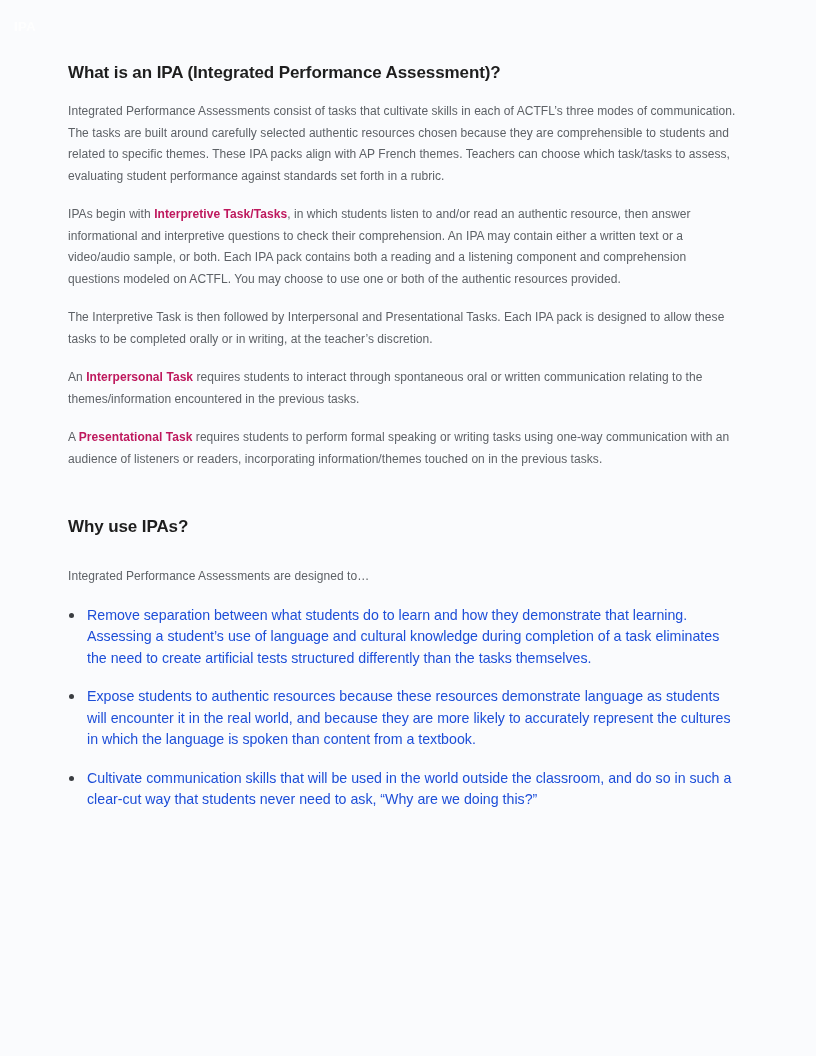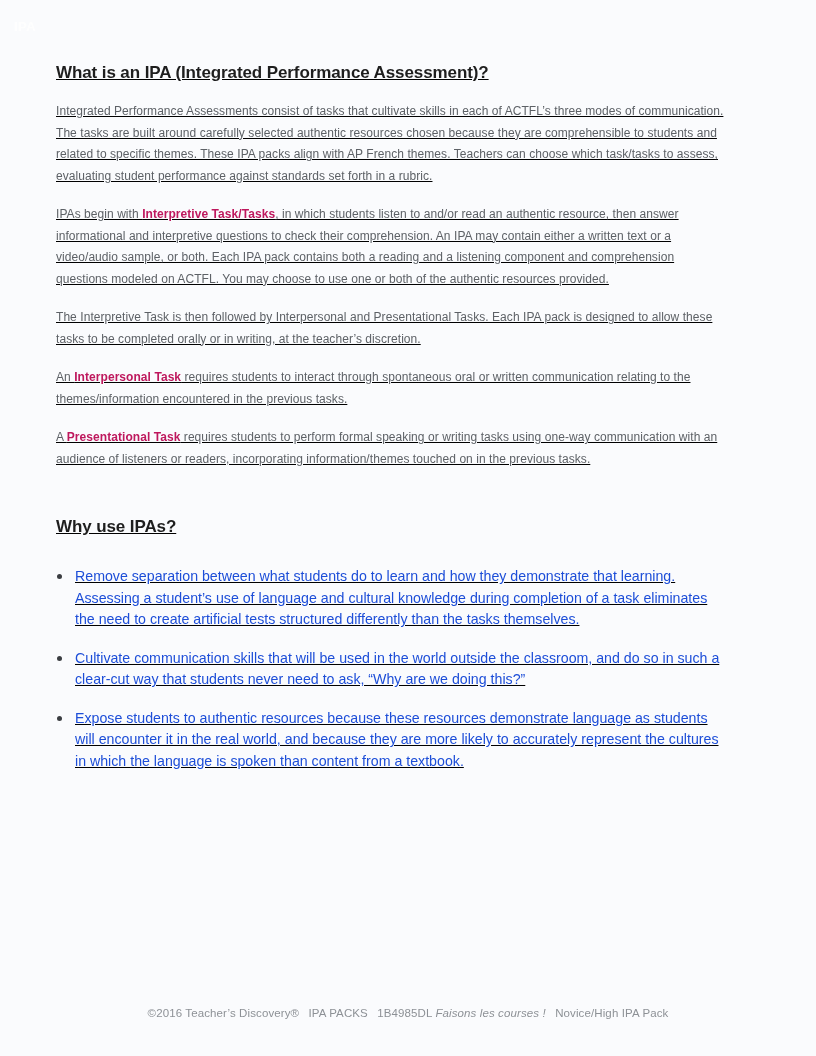--- a/index.html
+++ b/index.html
@@ -31,24 +31,23 @@
     font-size: 13px;
     font-weight: 700;
     letter-spacing: 0.5px;
     color: #ffffff;
     opacity: 0.85;
     user-select: none;
   }
 
   .content {
     position: absolute;
-    left: 56px;
+    left: 68px;
     top: 62px;
     width: 672px;
-    text-decoration: underline;
   }
 
   h1.section-heading {
     font-size: 17px;
     font-weight: 700;
     color: #1e1e1e;
     margin: 0 0 17px 0;
     letter-spacing: -0.1px;
     line-height: 1.3;
   }
@@ -142,30 +141,24 @@
     <p class="body-text"><span>IPAs begin with </span><b>Interpretive Task/Tasks</b><span>, in which students listen to and/or read an authentic resource, then answer informational and interpretive questions to check their comprehension. An IPA may contain either a written text or a video/audio sample, or both. Each IPA pack contains both a reading and a listening component and comprehension questions modeled on ACTFL. You may choose to use one or both of the authentic resources provided.</span></p>
 
     <p class="body-text"><span>The Interpretive Task is then followed by Interpersonal and Presentational Tasks. Each IPA pack is designed to allow these tasks to be completed orally or in writing, at the teacher’s discretion.</span></p>
 
     <p class="body-text"><span>An </span><b>Interpersonal Task</b><span> requires students to interact through spontaneous oral or written communication relating to the themes/information encountered in the previous tasks.</span></p>
 
     <p class="body-text"><span>A </span><b>Presentational Task</b><span> requires students to perform formal speaking or writing tasks using one-way communication with an audience of listeners or readers, incorporating information/themes touched on in the previous tasks.</span></p>
 
     <h1 class="section-heading second">Why use IPAs?</h1>
 
+    <p class="body-text">Integrated Performance Assessments are designed to…</p>
 
     <ul class="bullet-list">
       <li><span class="dot"></span><span>Remove separation between what students do to learn and how they demonstrate that learning. Assessing a student’s use of language and cultural knowledge during completion of a task eliminates the need to create artificial tests structured differently than the tasks themselves.</span></li>
+      <li><span class="dot"></span><span>Expose students to authentic resources because these resources demonstrate language as students will encounter it in the real world, and because they are more likely to accurately represent the cultures in which the language is spoken than content from a textbook.</span></li>
       <li><span class="dot"></span><span>Cultivate communication skills that will be used in the world outside the classroom, and do so in such a clear-cut way that students never need to ask, “Why are we doing this?”</span></li>
-      <li><span class="dot"></span><span>Expose students to authentic resources because these resources demonstrate language as students will encounter it in the real world, and because they are more likely to accurately represent the cultures in which the language is spoken than content from a textbook.</span></li>
     </ul>
 
   </div>
 
-  <div class="footer">
-    <span class="seg">©2016 Teacher’s Discovery®</span><span class="gap-sm"></span>
-    <span class="seg">IPA PACKS</span><span class="gap-sm"></span>
-    <span class="seg">1B4985DL</span>
-    <span class="seg ital">Faisons les courses !</span><span class="gap-sm"></span>
-    <span class="seg">Novice/High IPA Pack</span>
-  </div>
 
 </div>
 
 </body></html>

